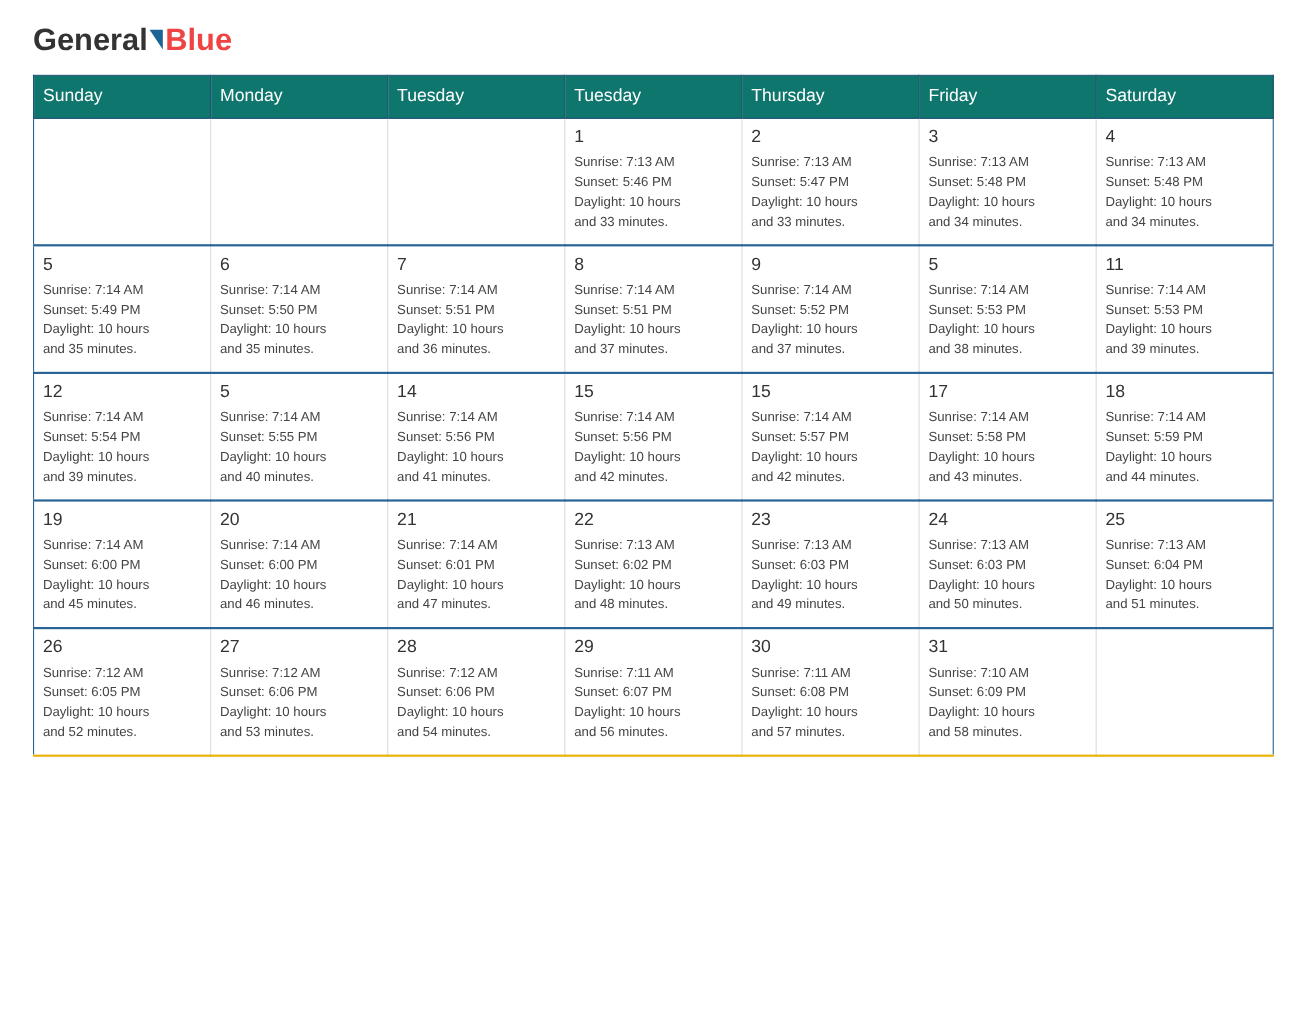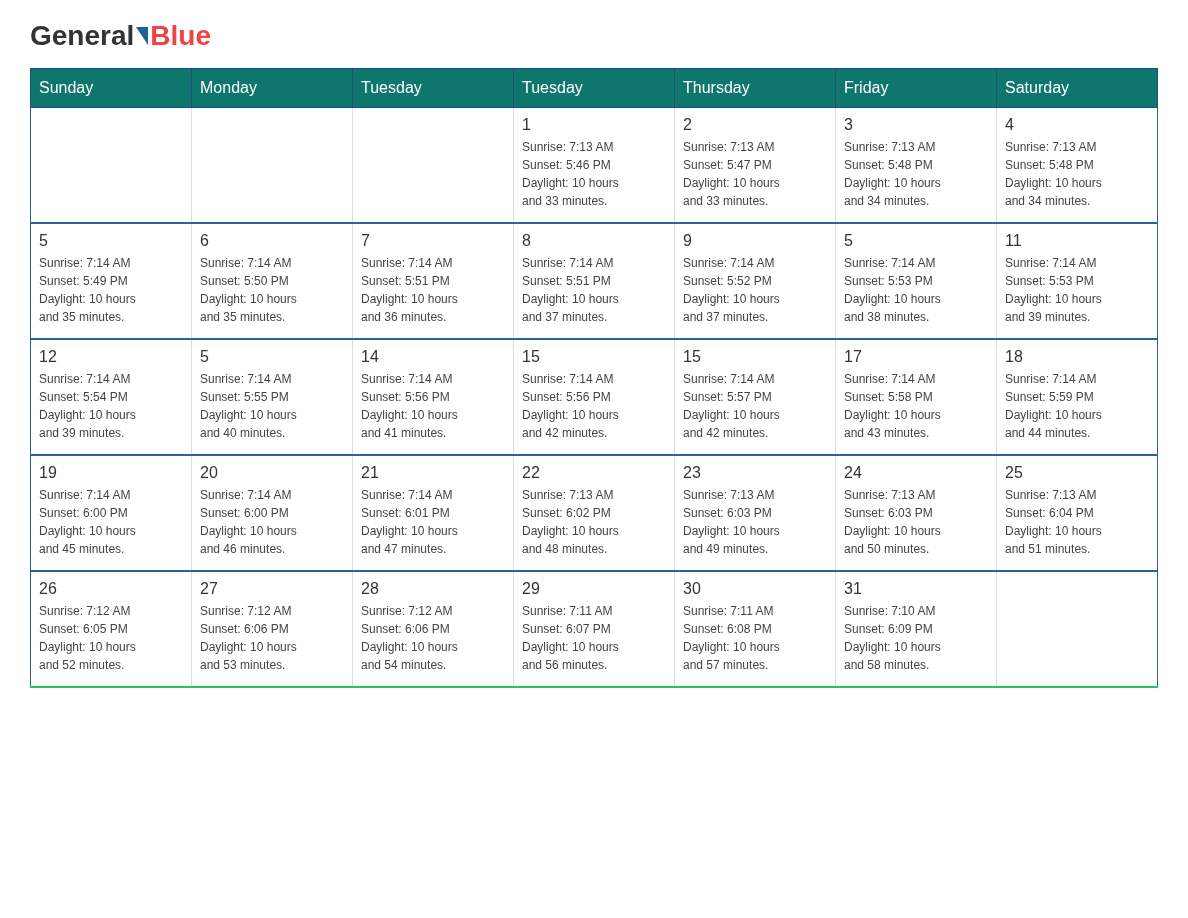--- a/index.html
+++ b/index.html
@@ -93,21 +93,21 @@
       color: #333;
       display: block;
       margin-bottom: 4px;
     }
     .day-info {
       font-size: 12px;
       color: #444;
       line-height: 1.5;
     }
     tbody tr:last-child {
-      border-bottom: 2px solid #22c55e;
+      border-bottom: 2px solid #eab308;
     }
   </style>
 </head>
 <body>
 
 <div class="header-area">
   <div class="logo">
     <div class="logo-text">
       <span class="logo-general">General</span>
       <span class="logo-arrow"></span>

